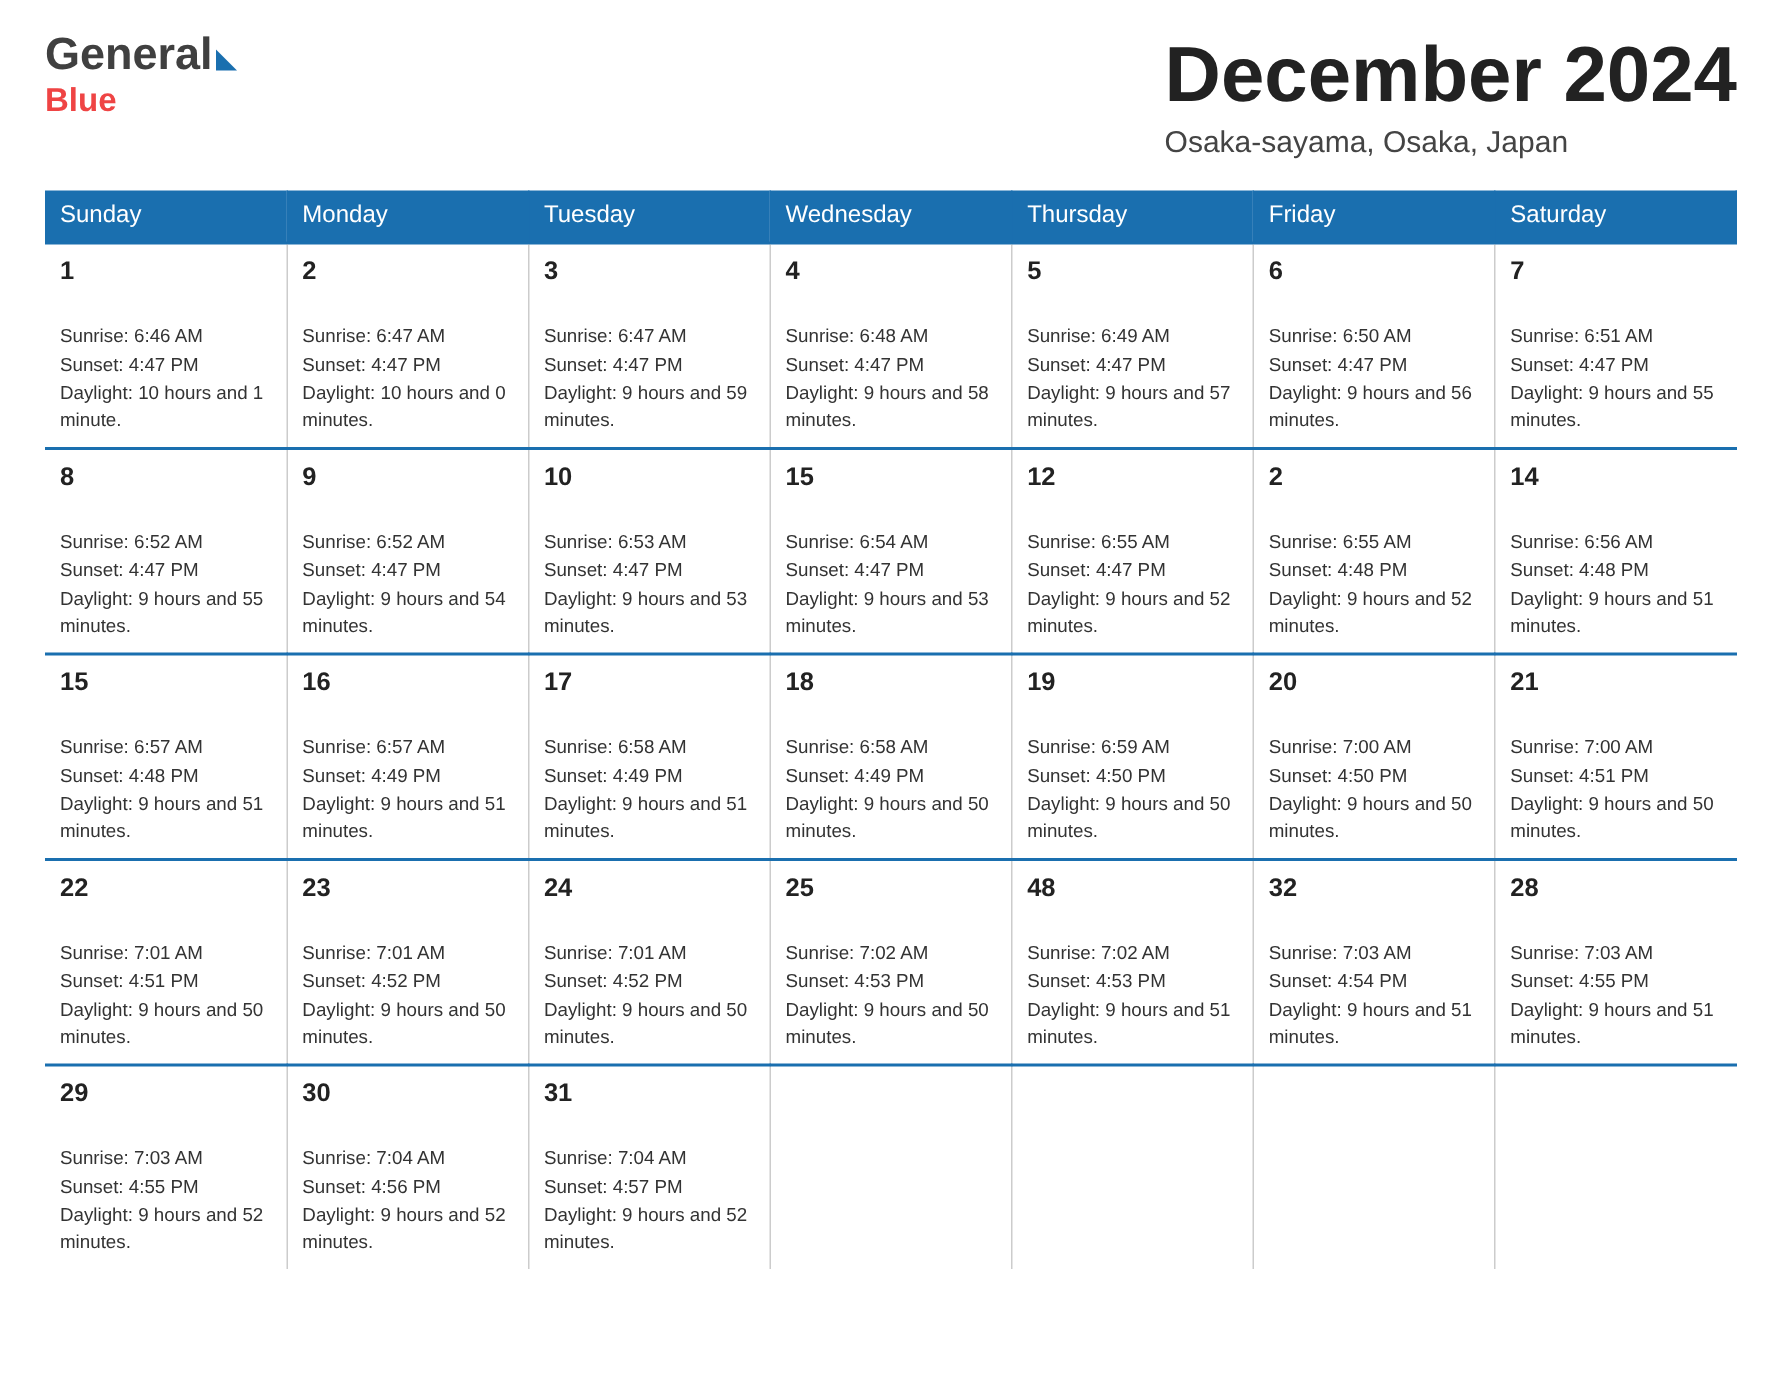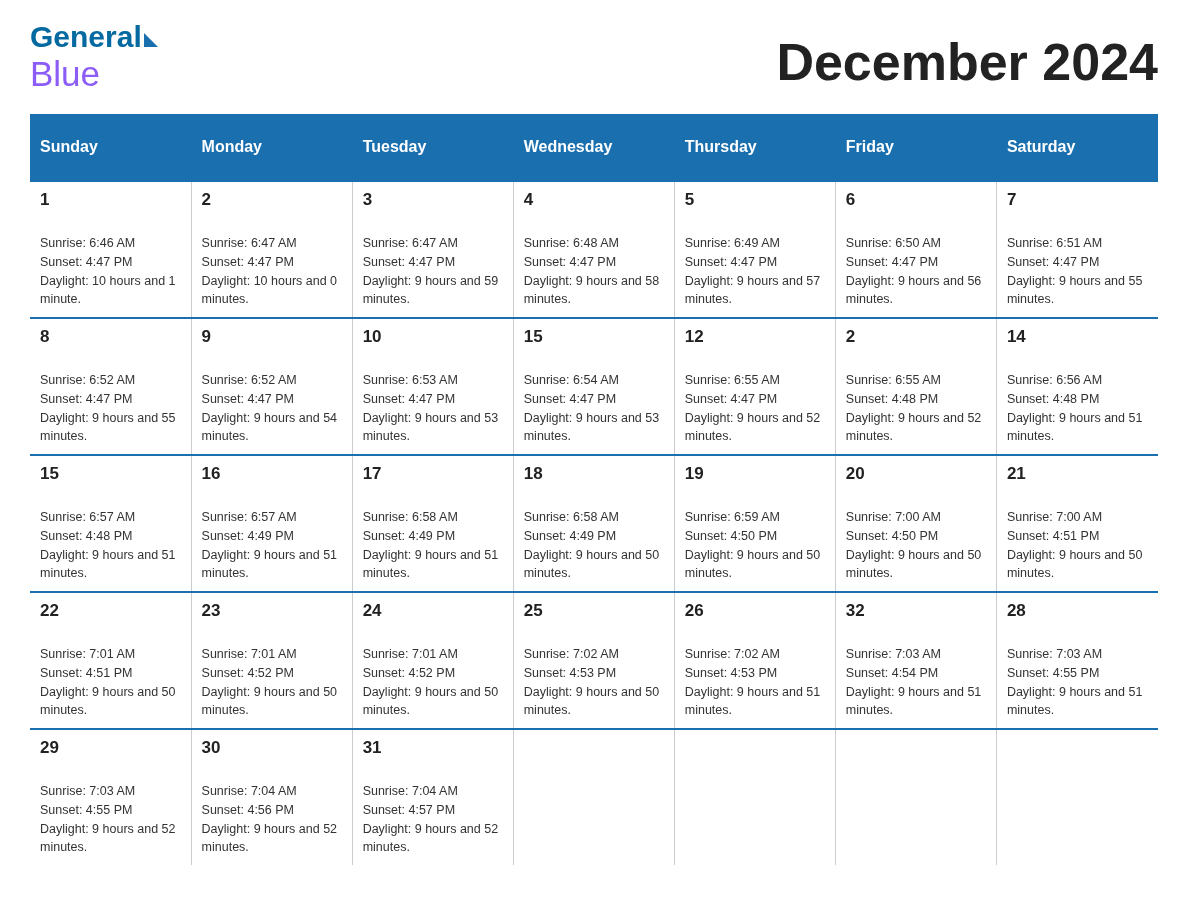--- a/index.html
+++ b/index.html
@@ -16,43 +16,42 @@
       align-items: flex-start;
       margin-bottom: 20px;
     }
     .logo {
       display: flex;
       flex-direction: column;
       align-items: flex-start;
     }
     .title-area {
       text-align: left;
-      margin-top: 12px;
     }
     .month-title {
       font-size: 52px;
       font-weight: bold;
       color: #222;
     }
     .location {
       font-size: 20px;
       color: #444;
       margin-top: 4px;
     }
     table {
       width: 100%;
       border-collapse: collapse;
       table-layout: fixed;
     }
     thead tr th {
       background-color: #1a6faf;
       color: #fff;
       font-size: 16px;
-      font-weight: bold;
-      padding: 24px 10px;
+      font-weight: normal;
+      padding: 8px 10px;
       text-align: left;
       border-right: 1px solid #1a6faf;
     }
     tbody tr {
       border-top: 2px solid #1a6faf;
     }
     tbody tr td {
       vertical-align: top;
       padding: 8px 10px;
       font-size: 13px;
@@ -79,51 +78,52 @@
     .empty-cell {
       background: #fff;
     }
     .logo-wrapper {
       display: flex;
       align-items: center;
     }
     .logo-general {
       font-size: 30px;
       font-weight: bold;
-      color: #0369a1;
+      color: #404040;
     }
     .logo-triangle {
       width: 0;
       height: 0;
       border-left: 14px solid #1a6faf;
       border-top: 14px solid transparent;
       display: inline-block;
       margin-left: 2px;
       vertical-align: top;
       margin-top: 6px;
     }
     .logo-line2 {
-      font-size: 35px;
-      font-weight: normal;
-      color: #8b5cf6;
+      font-size: 22px;
+      font-weight: bold;
+      color: #ef4444;
     }
   </style>
 </head>
 <body>
 
 <div class="header">
   <div class="logo">
     <div class="logo-wrapper">
       <span class="logo-general">General</span>
       <span class="logo-triangle"></span>
     </div>
     <div class="logo-line2">Blue</div>
   </div>
   <div class="title-area">
     <div class="month-title">December 2024</div>
+    <div class="location">Osaka-sayama, Osaka, Japan</div>
   </div>
 </div>
 
 <table>
   <thead>
     <tr>
       <th>Sunday</th>
       <th>Monday</th>
       <th>Tuesday</th>
       <th>Wednesday</th>
@@ -334,21 +334,21 @@
       </td>
         <td>
         <span class="day-number">25</span>
         <div class="day-info">
           Sunrise: 7:02 AM<br>
           Sunset: 4:53 PM<br>
           Daylight: 9 hours&nbsp;and&nbsp;50 minutes.
         </div>
       </td>
         <td>
-        <span class="day-number">26</span>
+        <span class="day-number">48</span>
         <div class="day-info">
           Sunrise: 7:02 AM<br>
           Sunset: 4:53 PM<br>
           Daylight: 9 hours&nbsp;and&nbsp;51 minutes.
         </div>
       </td>
         <td>
         <span class="day-number">32</span>
         <div class="day-info">
           Sunrise: 7:03 AM<br>

